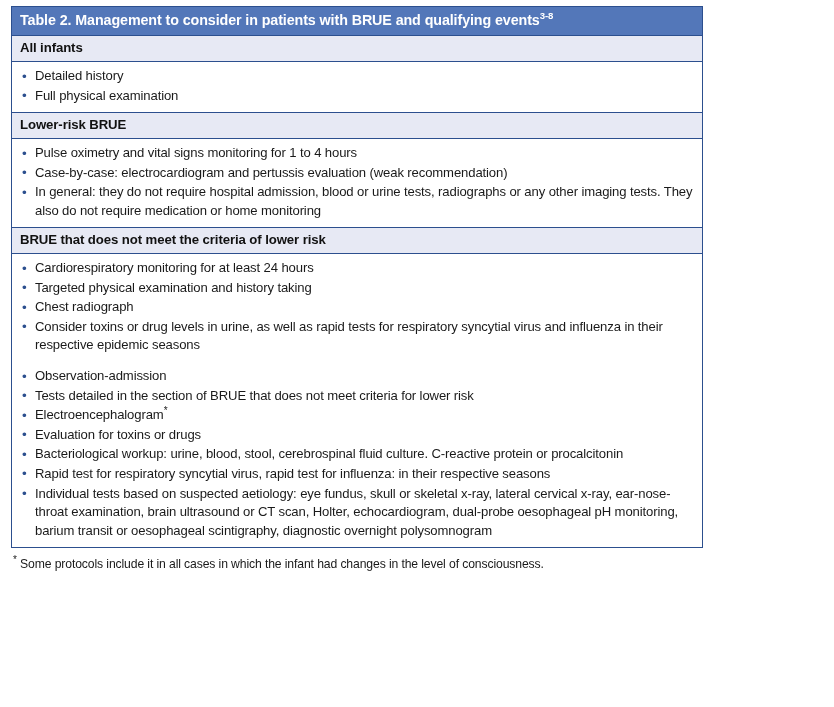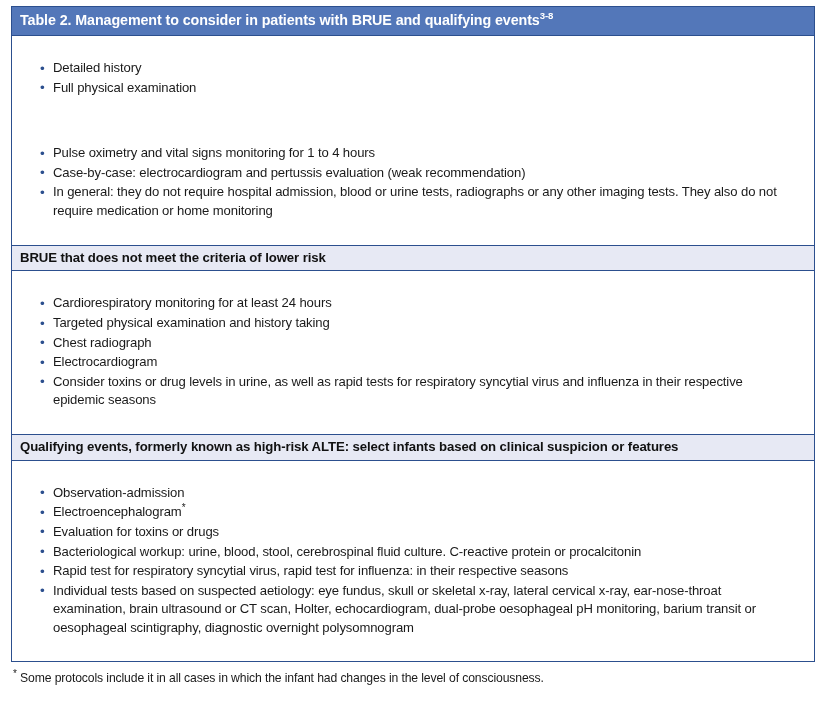--- a/index.html
+++ b/index.html
@@ -18,21 +18,21 @@
     position: relative;
     width: 834px;
     height: 707px;
     box-sizing: border-box;
     padding: 6px 11px 0 11px;
   }
   .table-wrap {
     border: 1px solid #2c4f8e;
     border-top: none;
     box-sizing: border-box;
-    width: 804px;
+    width: 692px;
   }
   .table-title {
     background: #5377b9;
     color: #ffffff;
     font-weight: bold;
     font-size: 14.3px;
     letter-spacing: -0.1px;
     line-height: 1.2;
     padding: 5px 8px 6px 8px;
     border-top: 1px solid #2c4f8e;
@@ -55,21 +55,21 @@
   }
   .section-head.top-rule {
     border-top: 1px solid #2c4f8e;
   }
   .section-body {
     background: #ffffff;
     padding: 5px 8px 6px 8px;
   }
   ul.bullets {
     list-style: none;
-    margin: 18px;
+    margin: 0;
     padding: 0;
   }
   ul.bullets > li {
     position: relative;
     padding-left: 15px;
     margin: 0 0 1px 0;
     font-size: 13.1px;
     line-height: 1.42;
     letter-spacing: -0.12px;
     color: #1a1a1a;
@@ -108,50 +108,51 @@
 <body>
 
 <div class="page">
 
   <div class="table-wrap">
 
     <div class="table-title">
       <span>Table 2. Management to consider in patients with BRUE and qualifying events</span><sup>3-8</sup>
     </div>
 
+    <div class="section-head">All infants</div>
     <div class="section-body">
       <ul class="bullets">
         <li>Detailed history</li>
         <li>Full physical examination</li>
       </ul>
     </div>
 
+    <div class="section-head top-rule">Lower-risk BRUE</div>
     <div class="section-body">
       <ul class="bullets">
         <li>Pulse oximetry and vital signs monitoring for 1 to 4 hours</li>
         <li>Case-by-case: electrocardiogram and pertussis evaluation (weak recommendation)</li>
         <li>In general: they do not require hospital admission, blood or urine tests, radiographs or any other imaging tests. They also do not require medication or home monitoring</li>
       </ul>
     </div>
 
     <div class="section-head top-rule">BRUE that does not meet the criteria of lower risk</div>
     <div class="section-body">
       <ul class="bullets">
         <li>Cardiorespiratory monitoring for at least 24 hours</li>
         <li>Targeted physical examination and history taking</li>
         <li>Chest radiograph</li>
-        <li>Electrocardiogram</li>
         <li>Consider toxins or drug levels in urine, as well as rapid tests for respiratory syncytial virus and influenza in their respective epidemic seasons</li>
       </ul>
     </div>
 
-    <div class="section-head top-rule">Qualifying events, formerly known as high-risk ALTE: select infants based on clinical suspicion or features</div>
     <div class="section-body">
       <ul class="bullets">
         <li>Observation-admission</li>
+        <li>Tests detailed in the section of BRUE that does not meet criteria for lower risk</li>
         <li><span>Electroencephalogram</span><sup>*</sup></li>
         <li>Evaluation for toxins or drugs</li>
         <li>Bacteriological workup: urine, blood, stool, cerebrospinal fluid culture. C-reactive protein or procalcitonin</li>
         <li>Rapid test for respiratory syncytial virus, rapid test for influenza: in their respective seasons</li>
         <li>Individual tests based on suspected aetiology: eye fundus, skull or skeletal x-ray, lateral cervical x-ray, ear-nose-throat examination, brain ultrasound or CT scan, Holter, echocardiogram, dual-probe oesophageal pH monitoring, barium transit or oesophageal scintigraphy, diagnostic overnight polysomnogram</li>
       </ul>
     </div>
 
   </div>
 

